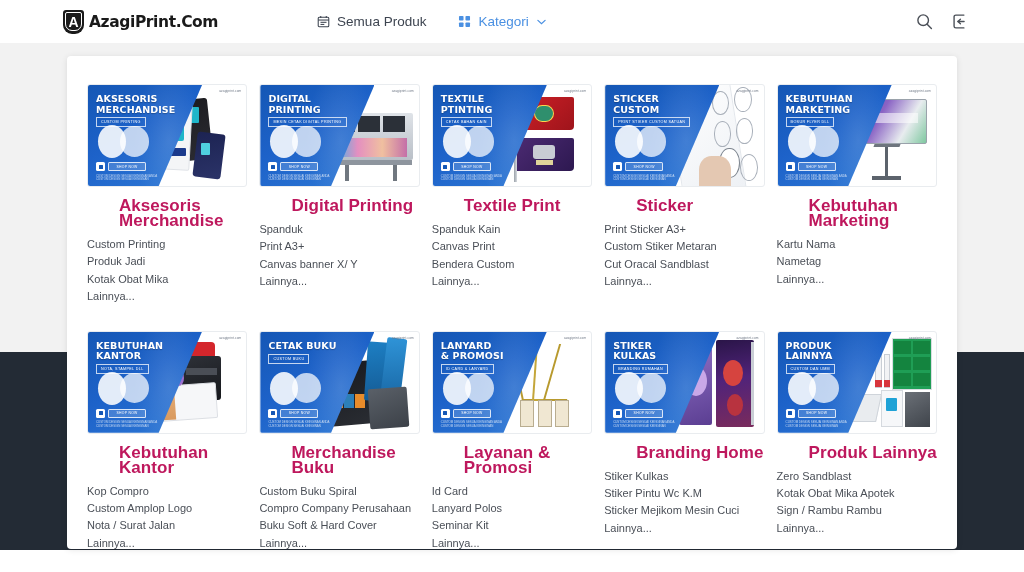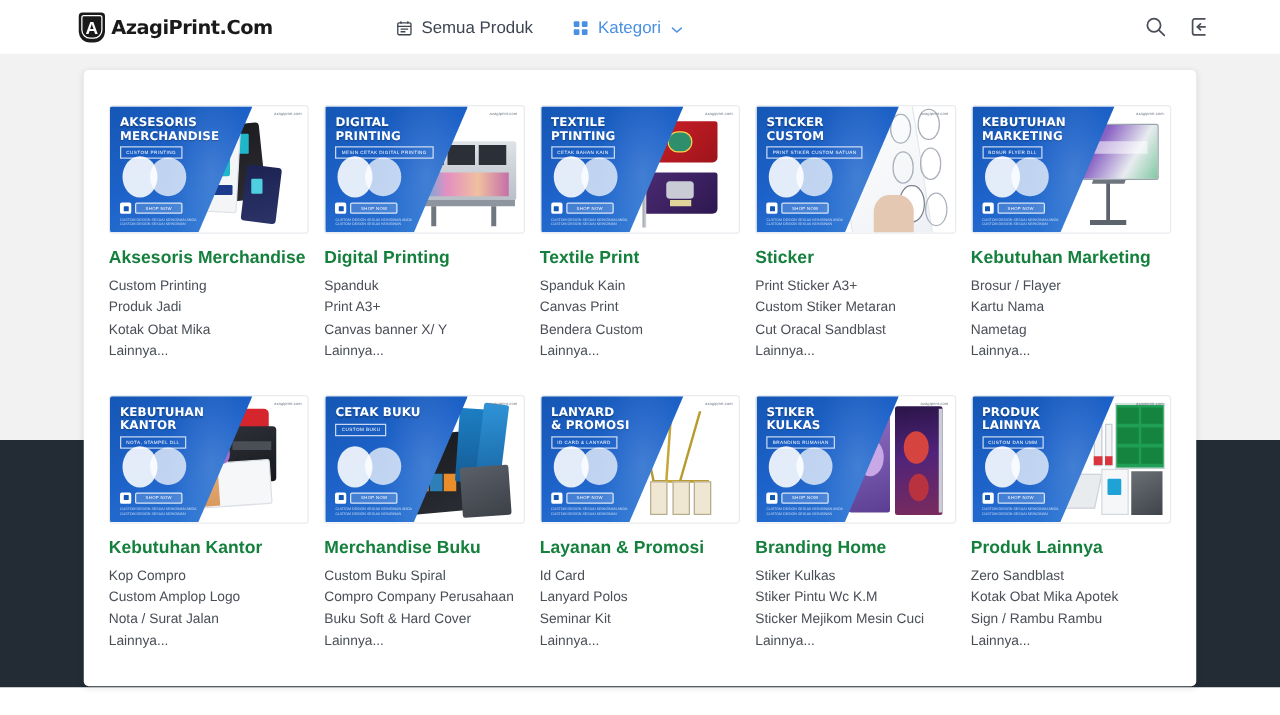--- a/index.html
+++ b/index.html
@@ -31,21 +31,21 @@
     content:""; position:absolute; left:2px; top:2px; right:2px; bottom:3px;
     border:1.5px solid #fff; border-radius:2px 2px 7px 7px;
   }
   .brand-letter{ color:#fff; font-size:14px; font-weight:bold; z-index:2; line-height:1; }
   .brand-text{
     font-size:15.5px; font-weight:bold; color:#1a1a1a; letter-spacing:-0.4px;
     font-family:"DejaVu Sans", sans-serif;
   }
 
   .nav { display:flex; align-items:center; margin-left:99px; gap:32px; }
-  .nav-item{ display:flex; align-items:flex-end; gap:7px; font-size:13.5px; cursor:pointer; }
+  .nav-item{ display:flex; align-items:center; gap:7px; font-size:13.5px; cursor:pointer; }
   .nav-item.dark{ color:#3d4450; }
   .nav-item.blue{ color:#4a90e2; }
   .nav-item.blue .nav-label{ color:#4a90e2; }
   .ico{ display:inline-flex; align-items:center; justify-content:center; }
   .chev{ font-size:9px; margin-left:1px; }
 
   .header-right{ margin-left:auto; margin-right:55px; display:flex; align-items:center; gap:18px; }
   .hicon{ width:18px; height:18px; color:#4a4f57; cursor:pointer; display:flex; align-items:center; justify-content:center;}
 
   
@@ -122,22 +122,22 @@
   .banner-inset{
     position:absolute; left:10px; bottom:28px; z-index:4;
     width:52px; height:33px; display:flex; align-items:center; gap:2px;
   }
 
   
   .ph{ position:absolute; }
 
   
   .card-title{
-    margin-top:11px; font-size:14px; color:#15803d; font-weight:bold;
-    letter-spacing:.05px; line-height:15px; cursor:pointer;
+    margin-top:11px; font-size:17px; color:#be185d; font-weight:bold;
+    letter-spacing:.05px; line-height:15px; cursor:pointer;margin-left:32px;
   }
   .card-list{ list-style:none; margin-top:8px; }
   .card-list li{
     font-size:11px; color:#4a4f57; line-height:17.4px; white-space:nowrap;
     cursor:pointer;
   }
   .card-more{ font-size:11px; color:#5b9bf0; line-height:17.4px; cursor:pointer; }
 </style>
 </head>
 <body>
@@ -397,21 +397,20 @@
               </span>
         <span class="banner-btn-pill">SHOP NOW</span>
       </div>
       <div class="banner-foot">
         <div>CUSTOM DESIGN SESUAI KEINGINAN ANDA</div>
               <div>CUSTOM DESIGN SESUAI KEINGINAN</div>
       </div>
     </div>
     <div class="card-title">Kebutuhan Marketing</div>
     <ul class="card-list">
-      <li>Brosur / Flayer</li>
             <li>Kartu Nama</li>
             <li>Nametag</li>
       <li class="card-more">Lainnya...</li>
     </ul>
         </div>
         <div class="card card-row2">
     <div class="banner">
       <div class="banner-photo">
       <div class="ph" style="left:36%;top:10%;width:30%;height:16%;background:#d4262c;border-radius:4px 4px 2px 2px"></div>
       <div class="ph" style="left:30%;top:24%;width:42%;height:44%;background:linear-gradient(160deg,#2e3138,#16181c);border-radius:3px"></div>

